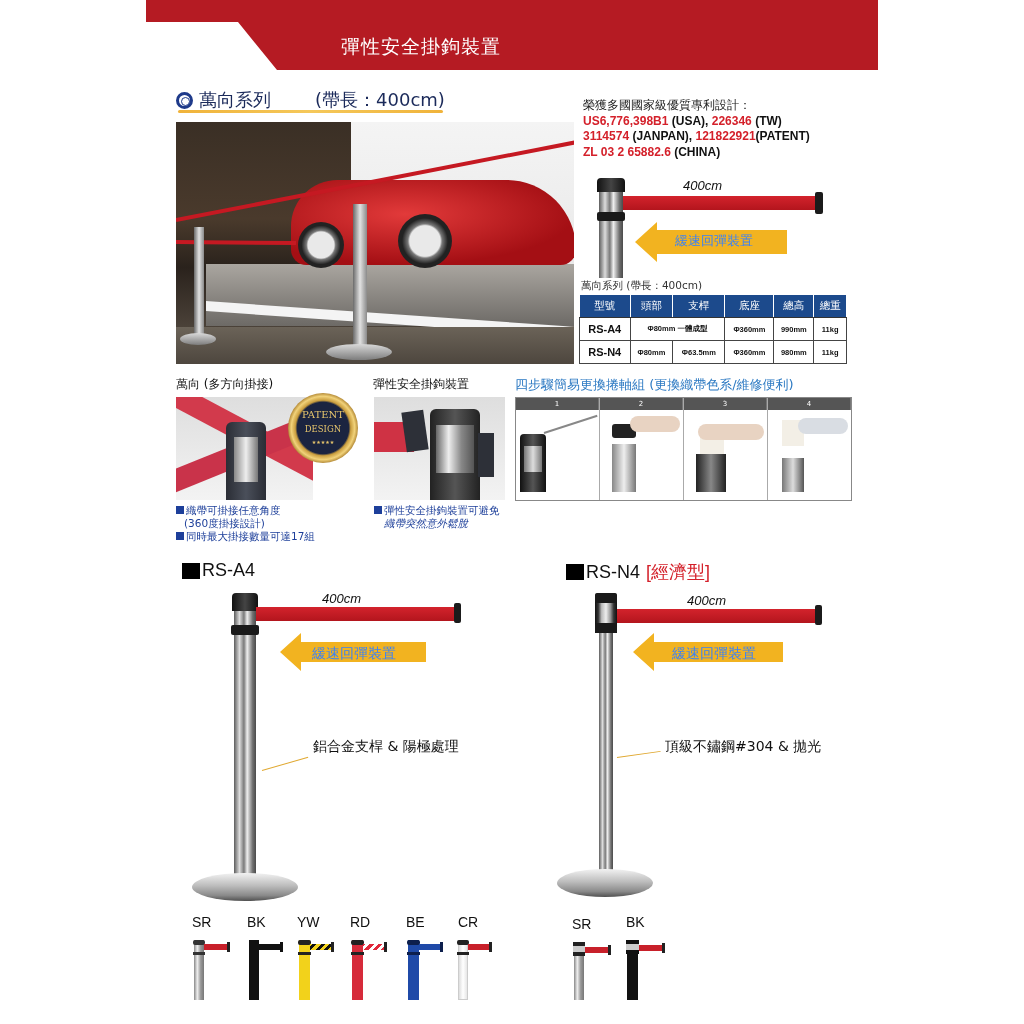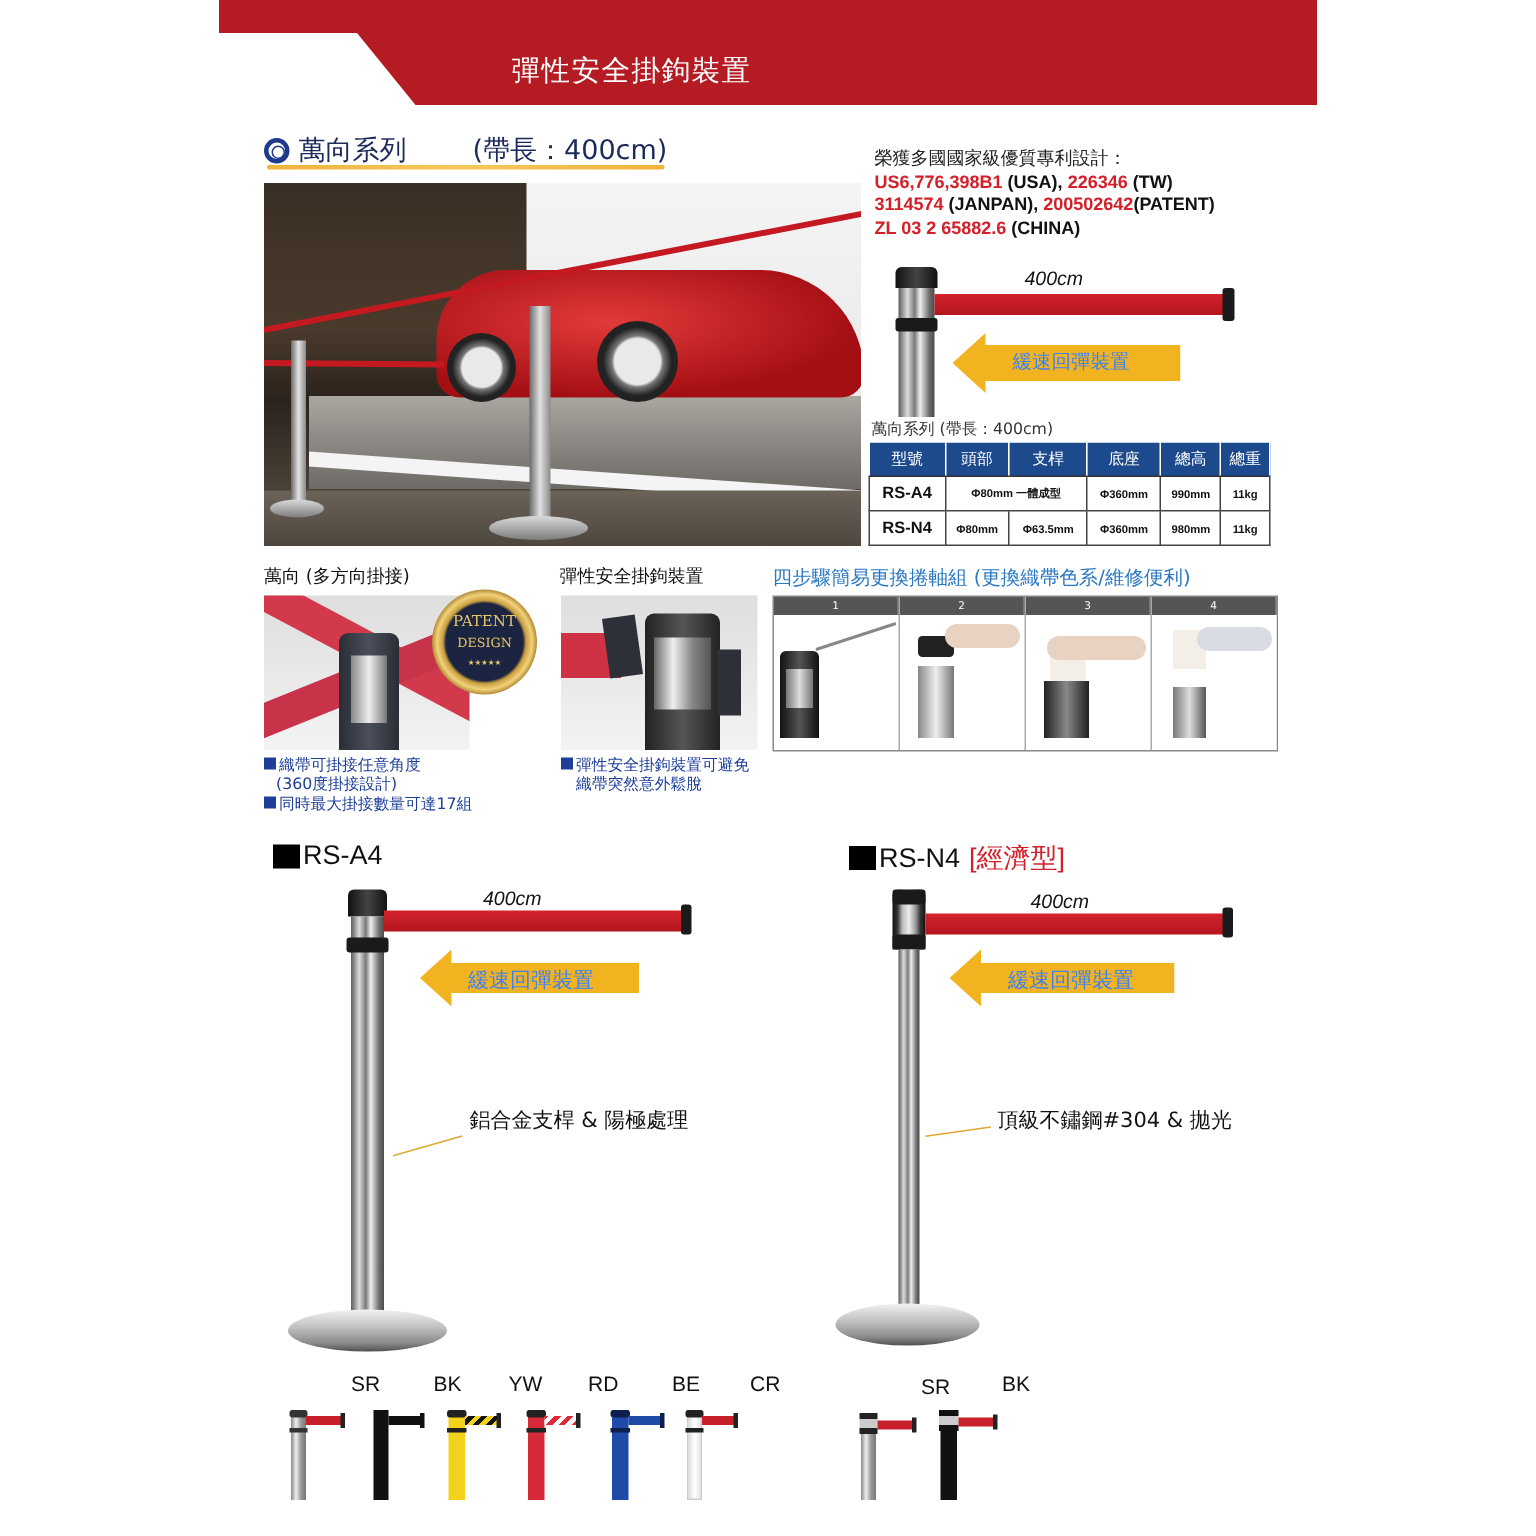--- a/index.html
+++ b/index.html
@@ -71,21 +71,21 @@
   .model-head { font-size: 18px; color: #111; display: flex; align-items: center; white-space: nowrap; font-family: "Liberation Sans", sans-serif; }
   .model-head .blk { width: 18px; height: 16px; background: #000; margin-right: 2px; }
   .model-head .eco { color: #d4202a; margin-left: 6px; }
 
   .leader { position: absolute; height: 1px; background: #e0a830; transform-origin: left center; }
   .callout { position: absolute; font-size: 14px; color: #111; white-space: nowrap; }
 
   .pbase { position: absolute; border-radius: 50%; background: linear-gradient(180deg,#f2f2f2 0%,#bdbdbd 45%,#8a8a8a 80%,#505050 100%); }
 
   
-  .sw-label { position: absolute; font-size: 14px; color: #111; font-family: "Liberation Sans", sans-serif; margin-left: 42px; }
+  .sw-label { position: absolute; font-size: 14px; color: #111; font-family: "Liberation Sans", sans-serif; }
 </style>
 </head>
 <body>
 
 <div class="banner">
   <svg width="732" height="71">
     <polygon points="0,0 732,0 732,70 131,70 92,22 0,22" fill="#b51b23"></polygon>
   </svg>
   <div class="banner-title">彈性安全掛鉤裝置</div>
 </div>
@@ -113,21 +113,21 @@
   <div class="post" style="left:177px;top:82px;height:148px;width:14px;"></div>
   <div class="base" style="left:150px;top:222px;width:66px;height:16px;"></div>
 </div>
 
 <div class="abs patent">
   <div class="lbl">榮獲多國國家級優質專利設計：</div>
   <div>
     <span class="red">US6,776,398B1</span><span> (USA), </span><span class="red">226346</span><span> (TW)</span>
   </div>
   <div>
-    <span class="red">3114574</span><span> (JANPAN), </span><span class="red">200502642</span><span>(PATENT)</span>
+    <span class="red">3114574</span><span> (JANPAN), </span><span class="red">121822921</span><span>(PATENT)</span>
   </div>
   <div>
     <span class="red">ZL 03 2 65882.6</span><span> (CHINA)</span>
   </div>
 </div>
 
 <div class="abs" style="left:575px;top:170px;width:280px;height:108px;">
   <div class="stan-head" style="left:22px;top:8px;width:28px;height:14px;"></div>
   <div class="stan-pole" style="left:24px;top:22px;width:24px;height:86px;"></div>
   <div class="stan-ring" style="left:22px;top:42px;width:28px;height:9px;"></div>
@@ -192,21 +192,21 @@
 <div class="abs feat-title" style="left:373px;top:376px;">彈性安全掛鉤裝置</div>
 <div class="abs feat-img" style="left:374px;top:397px;width:131px;height:103px;">
   <div style="position:absolute;left:0;top:25px;width:40px;height:30px;background:#cf3244;"></div>
   <div style="position:absolute;left:30px;top:14px;width:22px;height:40px;background:#2d3038;transform:rotate(-8deg);"></div>
   <div style="position:absolute;left:56px;top:12px;width:50px;height:92px;background:linear-gradient(90deg,#222,#555,#222);border-radius:6px 6px 0 0;"></div>
   <div style="position:absolute;left:62px;top:28px;width:38px;height:48px;background:linear-gradient(90deg,#666,#eee,#888,#555);"></div>
   <div style="position:absolute;left:104px;top:36px;width:16px;height:44px;background:#2d3038;"></div>
 </div>
 <div class="abs" style="left:374px;top:504px;">
   <div class="bullet"><span class="sq"></span><span>彈性安全掛鉤裝置可避免</span></div>
-  <div class="bullet" style="padding-left:10px;"><span>織帶突然意外鬆脫</span></div>
+  <div class="bullet" style="padding-left:10px;font-style:italic;"><span>織帶突然意外鬆脫</span></div>
 </div>
 
 <div class="abs steps-title">四步驟簡易更換捲軸組 (更換織帶色系/維修便利)</div>
 <div class="abs steps">
   <div class="step">
     <div class="step-num">1</div>
     <div style="position:absolute;left:4px;top:36px;width:26px;height:58px;background:linear-gradient(90deg,#111,#555,#111);border-radius:4px 4px 0 0;"></div>
     <div style="position:absolute;left:8px;top:48px;width:18px;height:26px;background:linear-gradient(90deg,#777,#ddd,#777);"></div>
     <div style="position:absolute;left:28px;top:34px;width:56px;height:2px;background:#888;transform:rotate(-18deg);transform-origin:left;"></div>
   </div>

